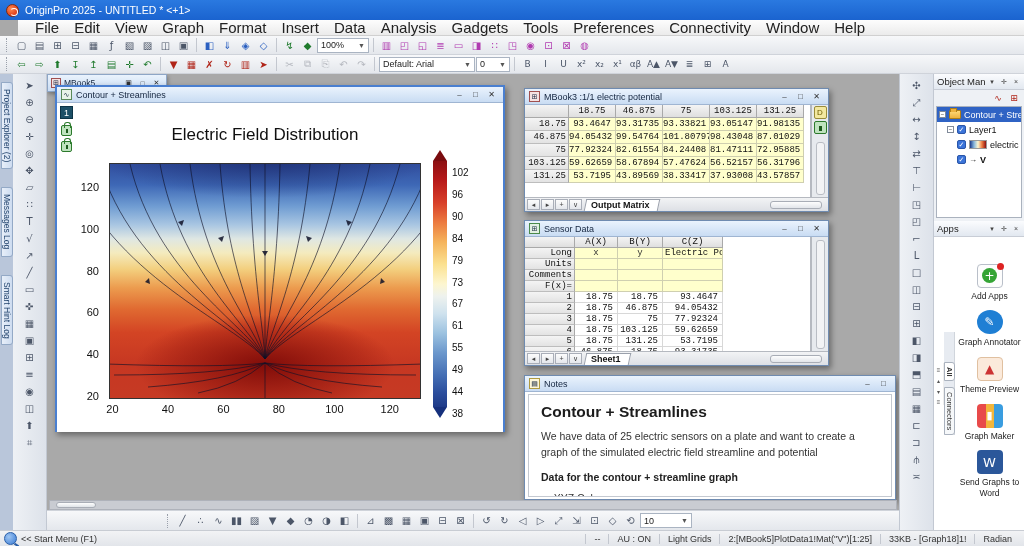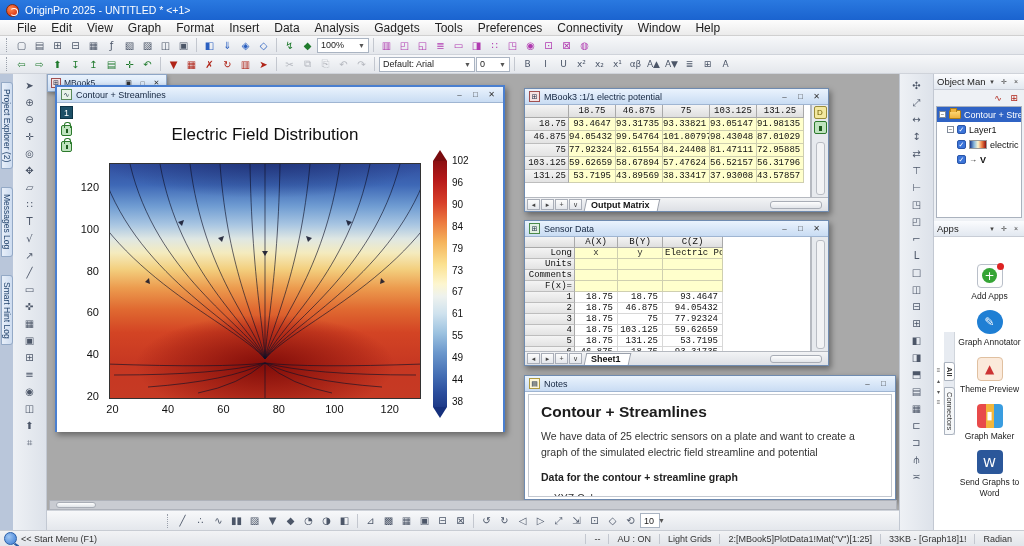--- a/index.html
+++ b/index.html
@@ -5,21 +5,21 @@
   * { margin:0; padding:0; box-sizing:border-box; }
   html,body { width:1024px; height:546px; overflow:hidden; font-family:"Liberation Sans",sans-serif; background:#a9a9a9; }
   .app { width:1024px; height:546px; display:flex; flex-direction:column; }
 
   
   .titlebar { height:20px; background:linear-gradient(#2a79e0,#1a63cf); color:#fff; display:flex; align-items:center; padding:0 6px; gap:6px; font-size:10.5px; }
   .app-logo { width:13px; height:13px; border-radius:50%; background:radial-gradient(circle at 35% 35%, #ff8a50, #e03c18 70%, #9c1c08); border:1px solid #7d2a10; position:relative; }
   .app-logo::after { content:""; position:absolute; left:3px; top:3px; width:6px; height:6px; border-radius:50%; border:1.5px solid #fff; border-left-color:transparent; }
 
   
-  .menubar { height:16px; background:linear-gradient(#fdfdfd,#ebebeb); border-bottom:1px solid #d0d0d0; display:flex; align-items:center; padding-left:10px; gap:1px; font-size:12px; color:#222; }
+  .menubar { height:16px; background:linear-gradient(#fdfdfd,#ebebeb); border-bottom:1px solid #d0d0d0; display:flex; align-items:center; padding-left:10px; gap:1px; font-size:15px; color:#222;margin-left:18px; }
   .menu-item { padding:1px 7px; }
 
   
   .toolbar { height:19px; background:linear-gradient(#f7f8fa,#e4e7ec); border-bottom:1px solid #cfd3da; display:flex; align-items:center; padding:0 4px; gap:1px; }
   .tbi { width:17px; height:16px; display:flex; align-items:center; justify-content:center; font-family:"DejaVu Sans",sans-serif; font-size:10px; color:#4c5668; border:1px solid transparent; border-radius:2px; }
   .tbi.colored { color:#1f7a2d; } .tbi.red { color:#b02418; } .tbi.magenta { color:#b03ab0; } .tbi.blue { color:#2a5fc0; }
   .tbi.gray { color:#b5b8bf; }
   .tbsep { width:1px; height:14px; background:#c3c7cf; margin:0 3px; }
   .tb-grip { width:4px; height:14px; border-left:1px dotted #9aa0ab; margin:0 2px; }
   .tb-select { height:15px; background:#fff; border:1px solid #aab4c2; font-size:9px; color:#222; display:flex; align-items:center; padding:0 3px; gap:4px; }
@@ -61,21 +61,21 @@
   }
   .plot-area svg { position:absolute; inset:0; }
   .xaxis { position:absolute; left:52px; top:300px; width:312px; height:14px; font-size:11px; color:#111; }
   .xaxis .tick { position:absolute; transform:translateX(-50%); }
   .yaxis { position:absolute; left:14px; top:60px; width:34px; height:236px; font-size:11px; color:#111; }
   .yaxis .tick { position:absolute; right:6px; transform:translateY(-50%); }
   .colorbar { position:absolute; left:376px; top:58px; width:14px; height:246px;
      background:linear-gradient(180deg,#8c1012 0%,#b81a1a 8%,#d8402a 17%,#ec7b40 25%,#f5b45c 33%,#fbe190 42%,#fdf6cf 50%,#eef2ee 55%,#cfe2ee 62%,#9cc2e0 70%,#6b97cc 78%,#456fb4 87%,#2c4f9e 94%,#1e3a88 100%); }
   .cb-cap-top { position:absolute; left:376px; top:47px; width:0; height:0; border-left:7px solid transparent; border-right:7px solid transparent; border-bottom:11px solid #7a0c0e; }
   .cb-cap-bot { position:absolute; left:376px; top:304px; width:0; height:0; border-left:7px solid transparent; border-right:7px solid transparent; border-top:11px solid #16307c; }
-  .cb-labels { position:absolute; left:395px; top:52px; height:252px; display:flex; flex-direction:column; justify-content:space-between; font-size:10px; color:#111; }
+  .cb-labels { position:absolute; left:395px; top:64px; height:252px; display:flex; flex-direction:column; justify-content:space-between; font-size:10px; color:#111; }
 
   
   .matrix-win { left:477px; top:14px; width:305px; height:124px; background:#d6d9de; }
   .sheet-win  { left:477px; top:146px; width:305px; height:146px; background:#d6d9de; }
   .grid-wrap { position:absolute; left:0; top:16px; right:17px; bottom:14px; background:#fff; overflow:hidden; border-right:1px solid #b5b9c0; }
   .dgrid { display:grid; font-size:9px; color:#111;font-family:Liberation Mono, monospace; }
   .mxcols { grid-template-columns:44px repeat(5,47px); }
   .shcols { grid-template-columns:50px 43px 45px 60px; }
   .hc { background:linear-gradient(#f4f4f4,#dfdfdf); border-right:1px solid #a9a9a9; border-bottom:1px solid #a9a9a9; text-align:center; height:13px; line-height:12px; overflow:hidden; }
   .rh { background:linear-gradient(#f4f4f4,#e3e3e3); border-right:1px solid #a9a9a9; border-bottom:1px solid #bdbdbd; text-align:right; padding-right:2px; height:13px; line-height:12px; }
@@ -645,21 +645,21 @@
         <span class="tbi">↺</span>
             <span class="tbi">↻</span>
             <span class="tbi">◁</span>
             <span class="tbi">▷</span>
             <span class="tbi">⤢</span>
             <span class="tbi">⇲</span>
             <span class="tbi">⊡</span>
             <span class="tbi">◇</span>
             <span class="tbi">⟲</span>
           </span>
-        <span class="tb-select" style="width:20px">
+        <span class="tb-select" style="width:52px">
           <span>10</span>
           <span class="car">▼</span>
         </span>
       </div>
     </div>
 
     <div class="side-toolbar right">
 
     <span class="sbi">✣</span>
         <span class="sbi">⤢</span>

